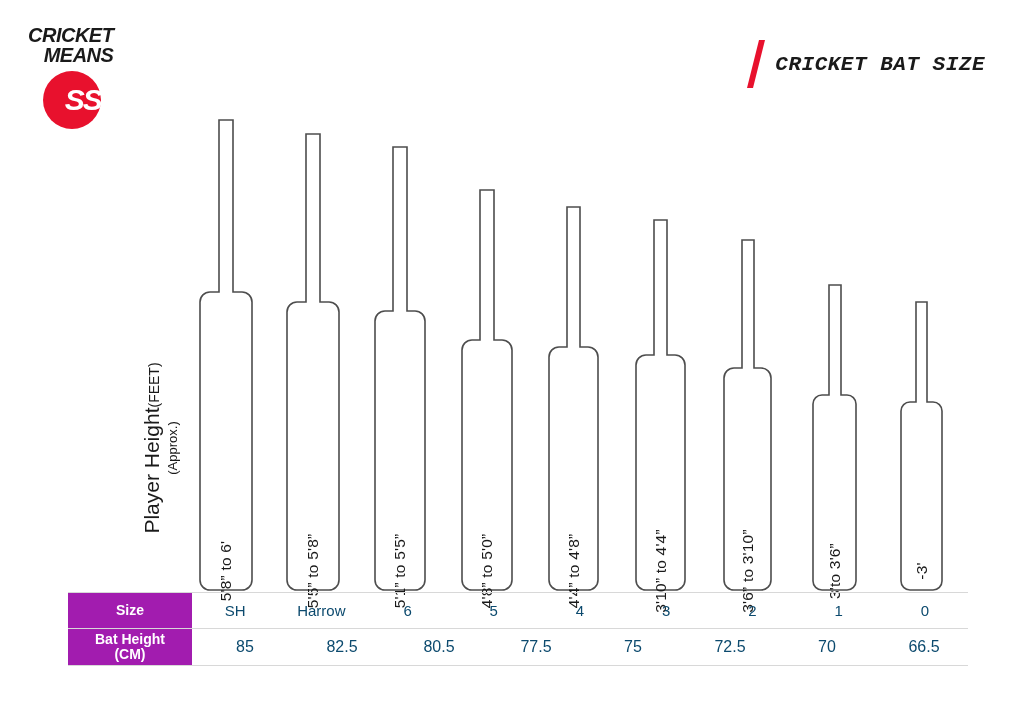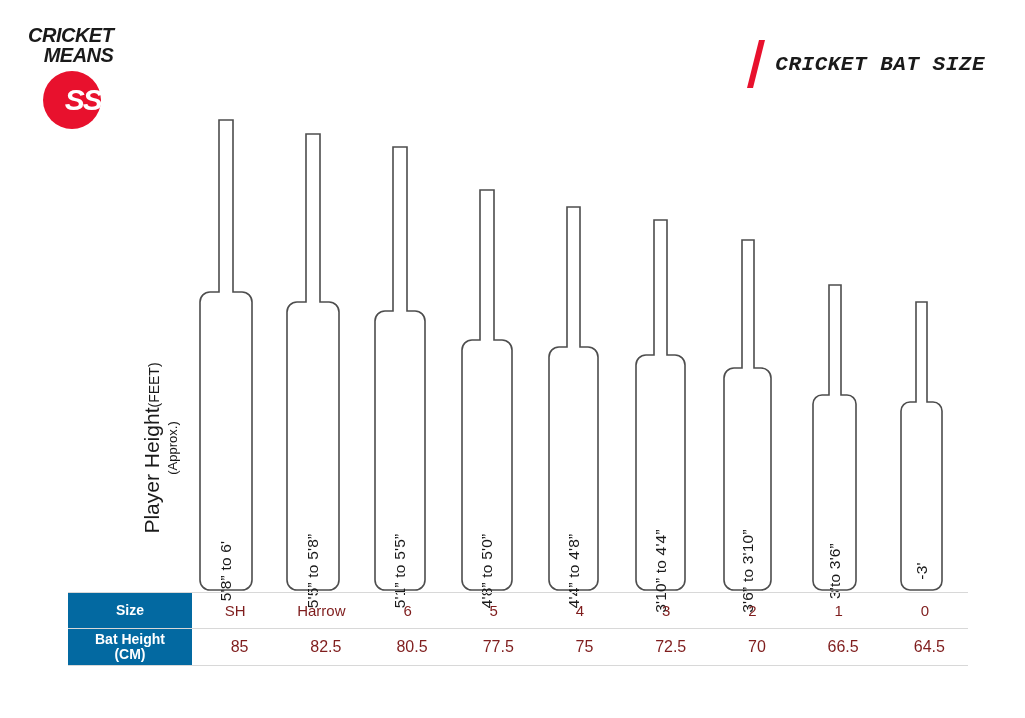--- a/index.html
+++ b/index.html
@@ -149,21 +149,21 @@
     border-top: 1px solid #d8d8d8;
   }
   .trow {
     display: flex;
     align-items: stretch;
     border-bottom: 1px solid #d8d8d8;
   }
   .rowhead {
     width: 124px;
     flex: 0 0 124px;
-    background: #0369a1;
+    background: #a21caf;
     color: #ffffff;
     font-weight: bold;
     font-size: 14px;
     display: flex;
     flex-direction: column;
     align-items: center;
     justify-content: center;
     line-height: 1.1;
     padding: 2px 0;
   }
@@ -172,21 +172,21 @@
     display: flex;
     flex: 1 1 auto;
   }
   .cell {
     flex: 1 1 0;
     text-align: center;
     display: flex;
     align-items: center;
     justify-content: center;
     font-size: 15px;
-    color: #7f1d1d;
+    color: #0c4a6e;
     padding: 9px 0;
   }
   .row-size .cell { font-weight: normal; }
   .row-height .cell { font-weight: normal; font-size: 16px; margin-left: 9px; }
 </style>
 </head>
 <body>
 
 <div id="root">
 
@@ -305,19 +305,18 @@
       </div>
       <div class="cells">
         <div class="cell">85</div>
         <div class="cell">82.5</div>
         <div class="cell">80.5</div>
         <div class="cell">77.5</div>
         <div class="cell">75</div>
         <div class="cell">72.5</div>
         <div class="cell">70</div>
         <div class="cell">66.5</div>
-        <div class="cell">64.5</div>
       </div>
     </div>
 
   </div>
 
 </div>
 
 </body></html>

